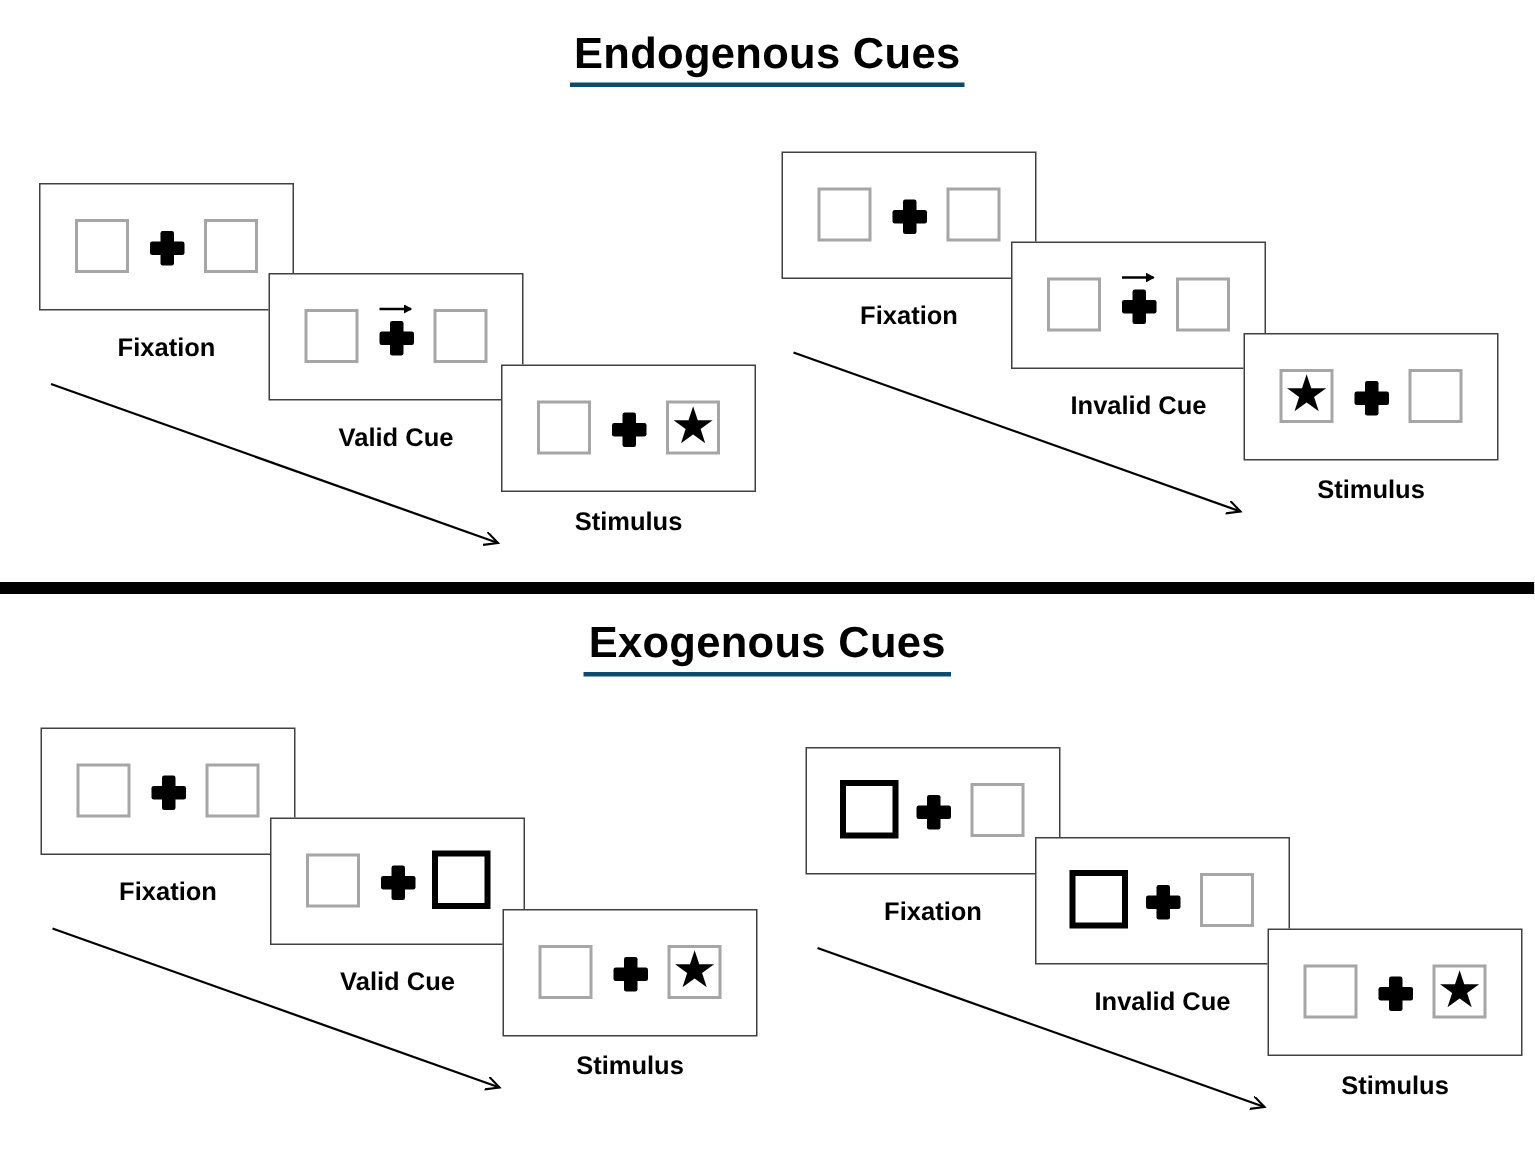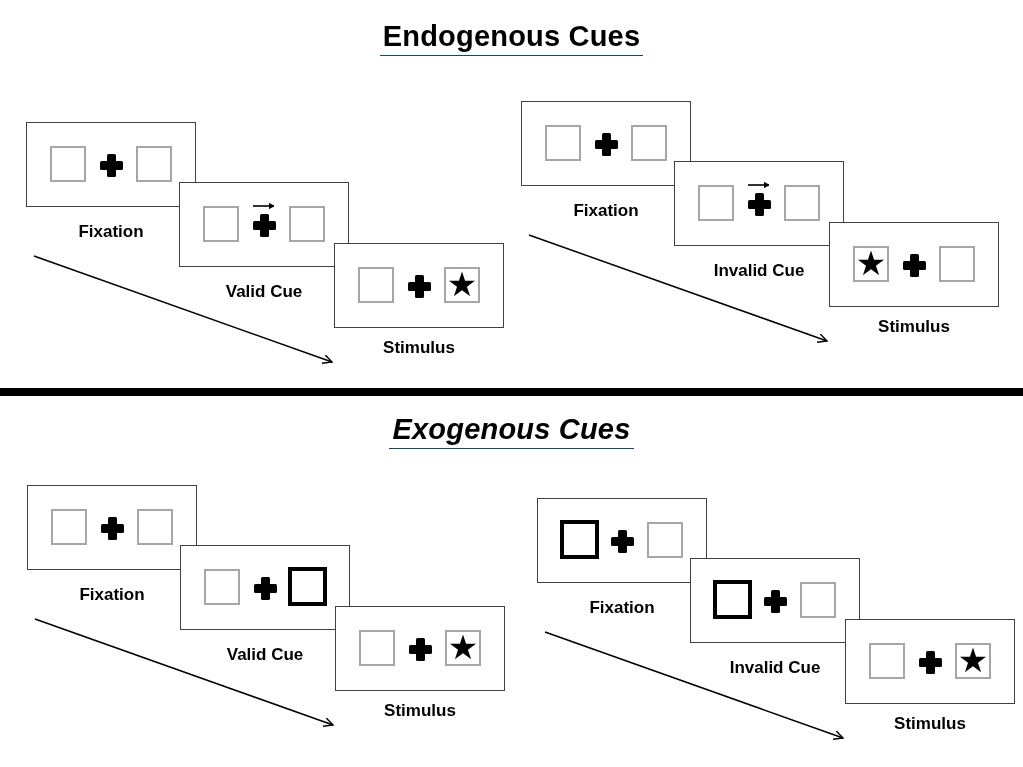--- a/index.html
+++ b/index.html
@@ -7,21 +7,21 @@
   body { font-family:"Liberation Sans", sans-serif; }
   #stage {
     position:relative; width:1023px; height:767px; background:#ffffff;
     overflow:hidden; color:#000;
   }
   .section-title {
     position:absolute; left:0; width:100%; text-align:center;
     font-size:29px; font-weight:bold; letter-spacing:0.2px;
   }
   .section-title .ul {
-    display:inline-block; border-bottom:1px solid #0c4a6e; padding:0 3px 2px 3px;
+    display:inline-block; border-bottom:3px solid #0c4a6e; padding:0 3px 2px 3px;
   }
   #divider {
     position:absolute; left:0; top:388px; width:1023px; height:8px; background:#000;
   }
   .sequence { position:absolute; width:490px; height:265px; }
   .panel {
     position:absolute; width:170px; height:85px; background:#fff;
     border:1px solid #404040;
   }
   .box {
@@ -67,21 +67,21 @@
       </marker>
     </defs>
   </svg>
 
   <div class="section-title" style="top:20px;">
     <span class="ul">Endogenous Cues</span>
   </div>
 
   <div id="divider"></div>
 
-  <div class="section-title" style="top:413px;font-style:italic;">
+  <div class="section-title" style="top:413px;">
     <span class="ul">Exogenous Cues</span>
   </div>
 
   <div id="sequences-root">
       <div class="sequence" style="left: 26px; top: 122px;">
         <div class="panel" style="left: 0px; top: 0px;">
           <div class="box b-left"></div>
           <div class="box b-right"></div>
           <div class="plus"></div>
         </div>

